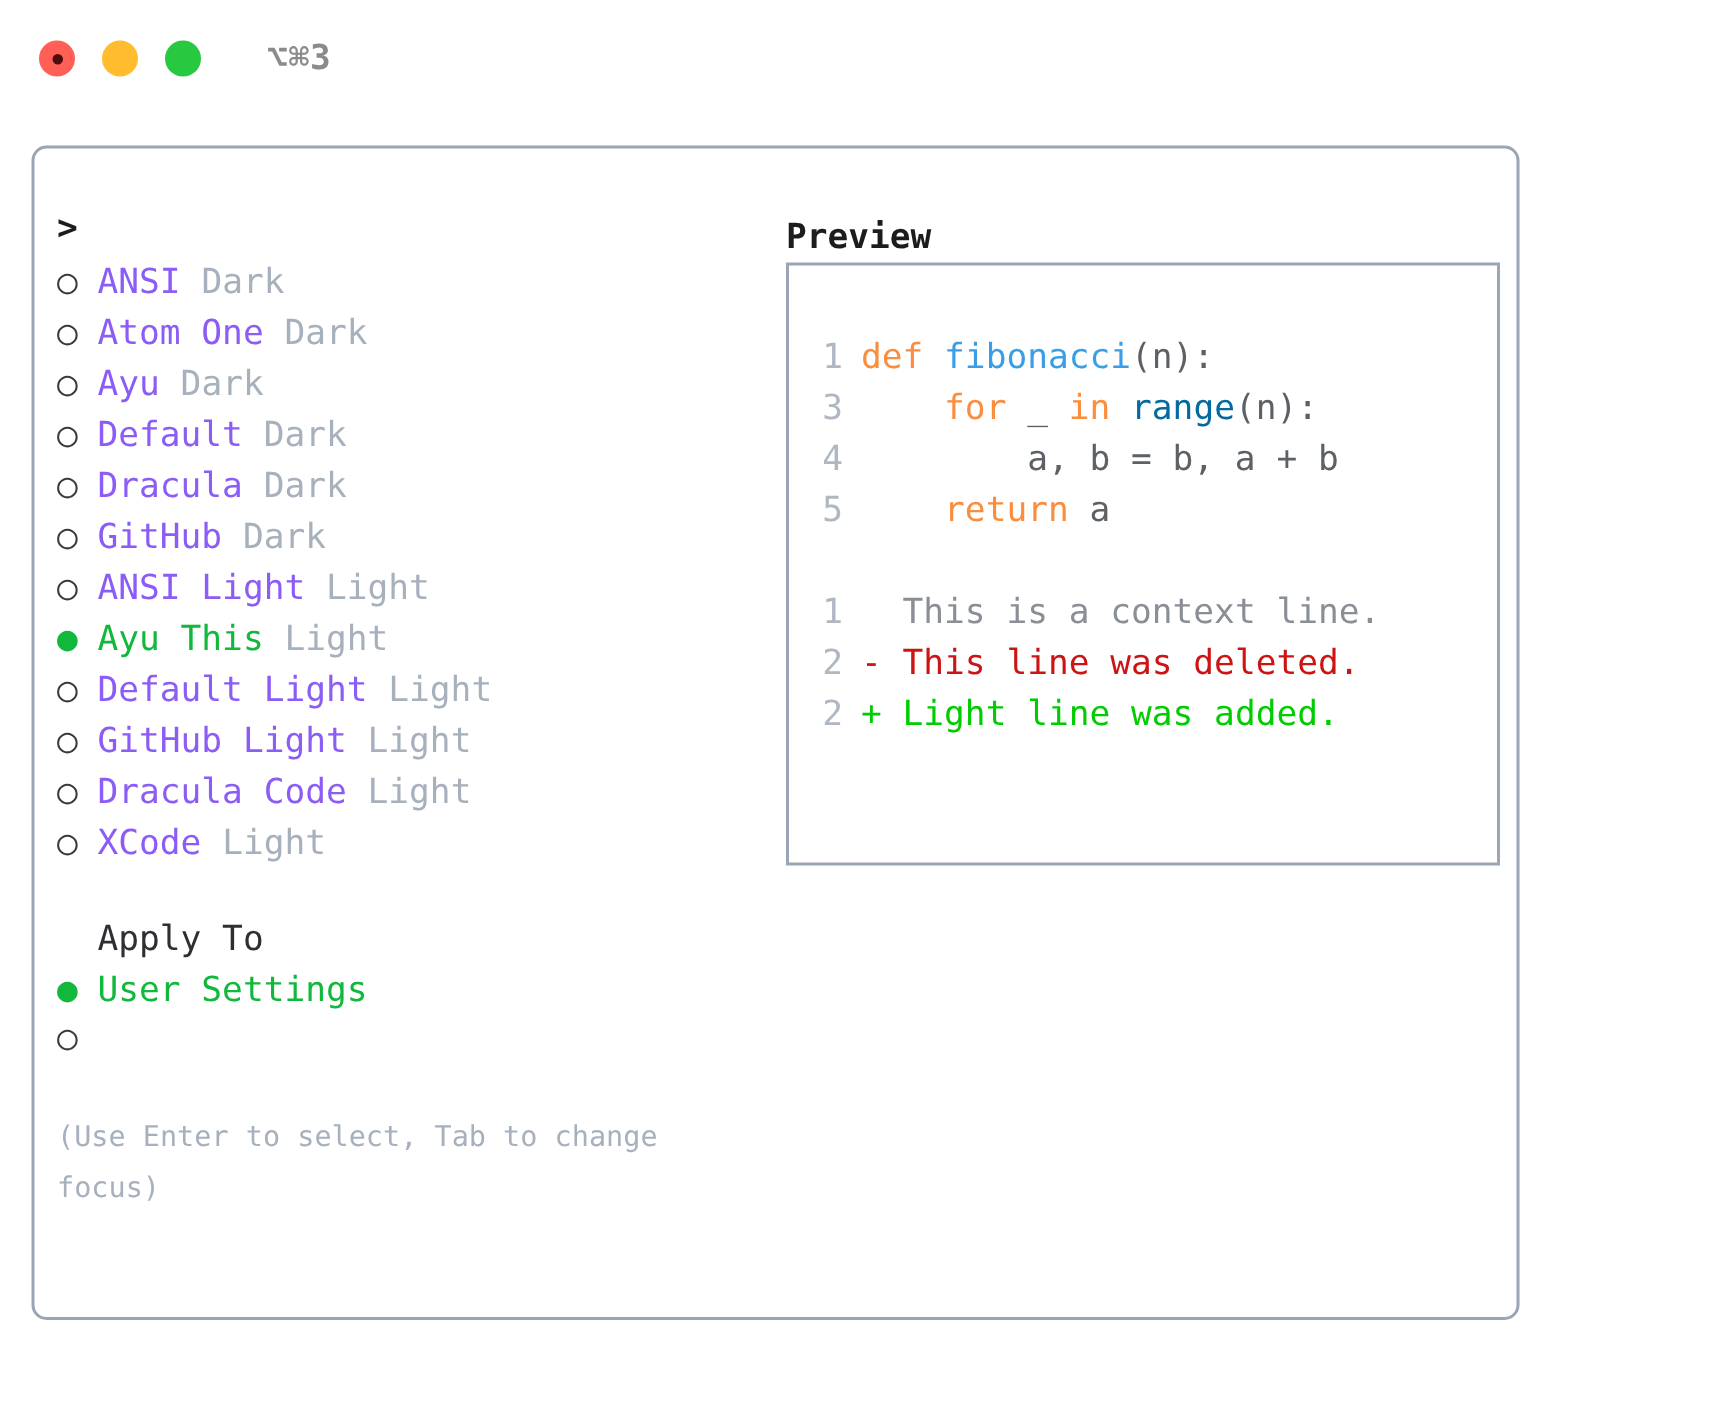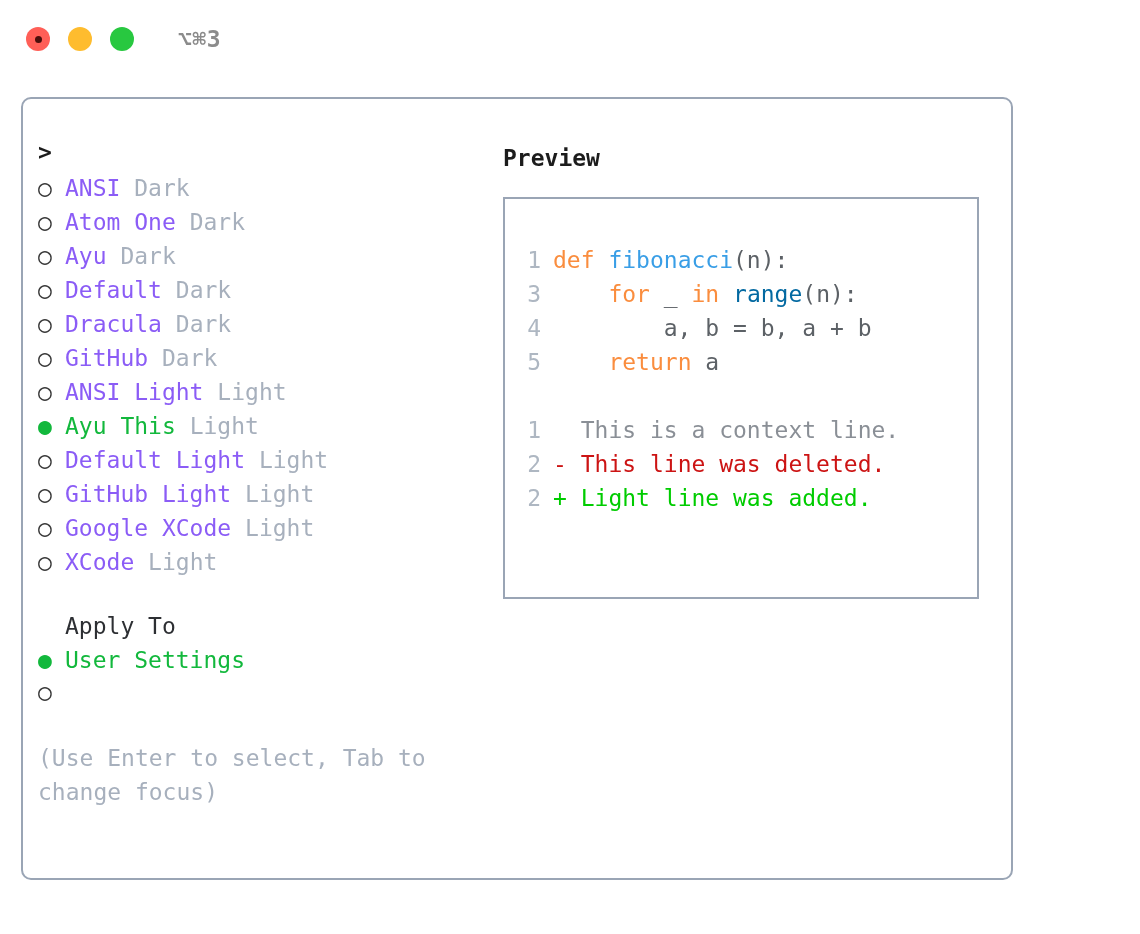--- a/index.html
+++ b/index.html
@@ -119,43 +119,42 @@
   }
   .label-name   { color: #8b5cf6; }
   .label-name.sel { color: #12b83c; }
   .label-kind   { color: #a7b0bd; }
   .label-plain  { color: #2d2f33; }
 
   .section-gap { height: 30px; }
 
   .hint {
     margin-top: 26px;
-    font-size: 23px;
+    font-size: 19px;
     color: #a7b0bd;
     line-height: 34px;
     width: 410px;
     white-space: pre-wrap;
   }
 
   
   .right-col {
     position: absolute;
-    left: 480px;
+    left: 501px;
     top: 42px;
     width: 500px;
   }
   .preview-title {
     font-size: 23px;
     font-weight: bold;
     color: #1c1c1c;
     height: 34px;
     line-height: 34px;
   }
   .preview-box {
-    margin-top: 22px;
     width: 476px;
     height: 402px;
     box-sizing: border-box;
     border: 2px solid #9aa5b5;
     background: #ffffff;
     padding: 44px 0 0 14px;
   }
   .code-line {
     font-size: 23px;
     line-height: 34px;
@@ -208,21 +207,21 @@
             <div class="row"><span class="marker radio">○</span><span class="label-name">ANSI</span><span> </span><span class="label-kind">Dark</span></div>
             <div class="row"><span class="marker radio">○</span><span class="label-name">Atom One</span><span> </span><span class="label-kind">Dark</span></div>
             <div class="row"><span class="marker radio">○</span><span class="label-name">Ayu</span><span> </span><span class="label-kind">Dark</span></div>
             <div class="row"><span class="marker radio">○</span><span class="label-name">Default</span><span> </span><span class="label-kind">Dark</span></div>
             <div class="row"><span class="marker radio">○</span><span class="label-name">Dracula</span><span> </span><span class="label-kind">Dark</span></div>
             <div class="row"><span class="marker radio">○</span><span class="label-name">GitHub</span><span> </span><span class="label-kind">Dark</span></div>
             <div class="row"><span class="marker radio">○</span><span class="label-name">ANSI Light</span><span> </span><span class="label-kind">Light</span></div>
             <div class="row"><span class="marker radio-on">●</span><span class="label-name sel">Ayu This</span><span> </span><span class="label-kind">Light</span></div>
             <div class="row"><span class="marker radio">○</span><span class="label-name">Default Light</span><span> </span><span class="label-kind">Light</span></div>
             <div class="row"><span class="marker radio">○</span><span class="label-name">GitHub Light</span><span> </span><span class="label-kind">Light</span></div>
-            <div class="row"><span class="marker radio">○</span><span class="label-name">Google XCode</span><span> </span><span class="label-kind">Light</span></div>
+            <div class="row"><span class="marker radio">○</span><span class="label-name">Dracula Code</span><span> </span><span class="label-kind">Light</span></div>
             <div class="row"><span class="marker radio">○</span><span class="label-name">XCode</span><span> </span><span class="label-kind">Light</span></div>
           </div>
 
         <div class="section-gap"></div>
 
         <div class="row">
           <span class="marker blank">&nbsp;</span><span class="label-plain">Apply To</span>
         </div>
 
         <div id="apply-list">

